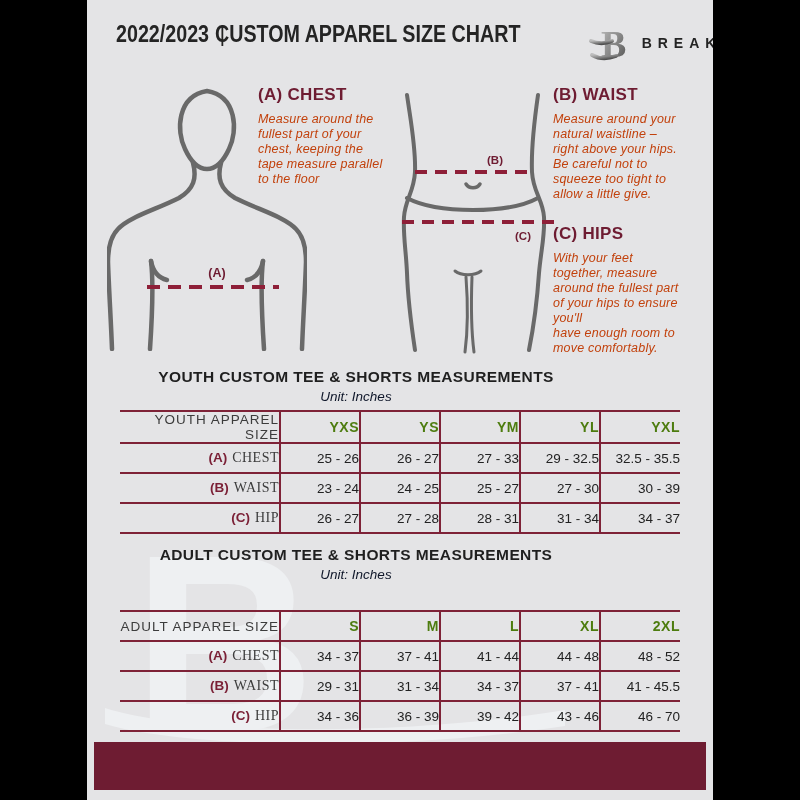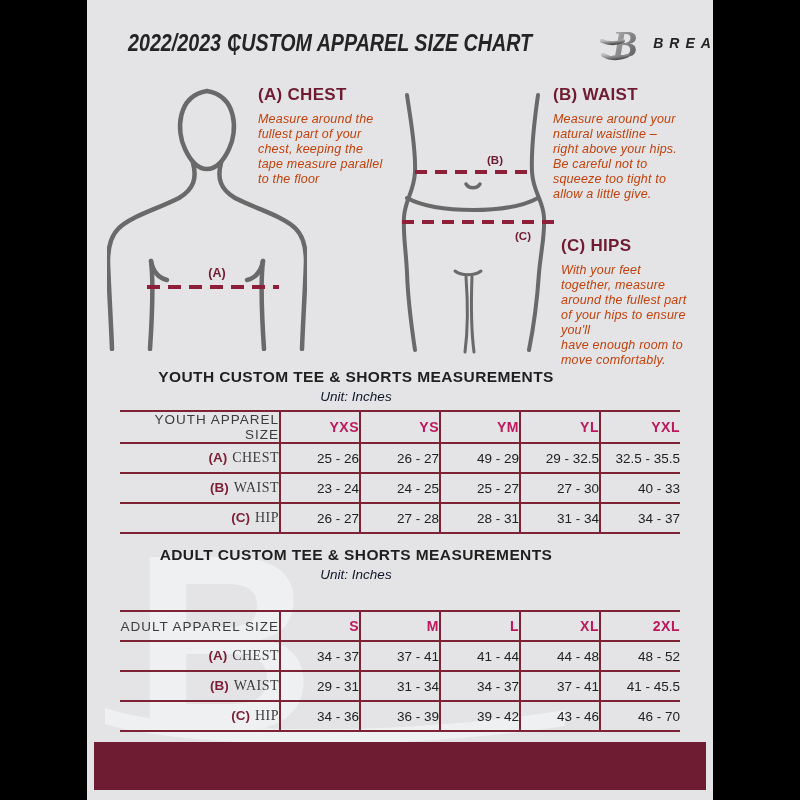--- a/index.html
+++ b/index.html
@@ -9,22 +9,22 @@
     font-family:"Liberation Sans", sans-serif;
     position:relative;
     overflow:hidden;
   }
   .page {
     position:absolute; left:87px; top:0; width:626px; height:800px;
     background:#e4e4e6; overflow:hidden;
   }
   
   .header {
-    position:absolute; left:41px; right:24px; top:20px; height:46px;
-    display:flex; align-items:center; justify-content:space-between; z-index:2;font-style:italic;
+    position:absolute; left:29px; right:24px; top:20px; height:46px;
+    display:flex; align-items:flex-start; justify-content:space-between; z-index:2;
   }
   .header-left { display:flex; align-items:center; gap:12px; }
   .hdr-txt {
     font-weight:bold; font-size:24px; color:#242424; letter-spacing:0px;
     display:inline-block; transform:scaleX(0.82); transform-origin:left center;
     white-space:nowrap;
   }
   .hdr-sep { font-weight:300; font-size:22px; color:#242424; transform:none; margin:0 -8px 0 -22px; }
   .hdr-title { margin-left:-14px; }
   .header-right { display:flex; align-items:center; gap:8px; }
@@ -50,21 +50,21 @@
     table-layout:fixed;
   }
   table.size-table td {
     border-top:2px solid #7e2237; border-bottom:2px solid #7e2237;
     height:30px; text-align:right; vertical-align:middle;
     font-size:13.5px; color:#222; padding:0;
   }
   table.size-table td + td { border-left:2px solid #7e2237; }
   td.label-col { width:160px; text-align:left; padding-left:14px; }
   tr.head td.label-col { font-size:13.5px; color:#3c3c3c; letter-spacing:1px; }
-  tr.head td.size-cell { font-weight:bold; font-size:14px; color:#be185d; letter-spacing:0.5px;padding-left:24px; }
+  tr.head td.size-cell { font-weight:bold; font-size:14px; color:#4d7c0f; letter-spacing:0.5px;padding-left:24px; }
   .row-prefix { font-weight:bold; color:#7a1f35; margin-right:5px; }
   .row-label { color:#3c3c3c; font-size:14px; letter-spacing:0.5px;font-family:Liberation Serif, serif; }
   
   .watermark {
     position:absolute; left:46px; top:518px; z-index:0;
     font-size:252px; font-weight:bold; color:#eef0f2; line-height:1; user-select:none;
   }
   .wm-swoosh { position:absolute; left:8px; top:700px; z-index:0; }
   .footer-bar {
     position:absolute; left:7px; top:742px; width:612px; height:48px;
@@ -144,21 +144,21 @@
   </div>
   <div class="guide-block" style="left:466px; top:85px; width:155px;">
     <div class="guide-heading">(B) WAIST</div>
     <div class="guide-text">Measure around your
 natural waistline –
 right above your hips.
 Be careful not to
 squeeze too tight to
 allow a little give.</div>
   </div>
-  <div class="guide-block" style="left:466px; top:236px; width:155px;margin-left:8px;">
+  <div class="guide-block" style="left:466px; top:224px; width:155px;">
     <div class="guide-heading">(C) HIPS</div>
     <div class="guide-text">With your feet
 together, measure
 around the fullest part
 of your hips to ensure
 you'll
 have enough room to
 move comfortably.</div>
   </div>
 
@@ -173,31 +173,31 @@
       <td class="size-cell">YXS</td>
       <td class="size-cell">YS</td>
       <td class="size-cell">YM</td>
       <td class="size-cell">YL</td>
       <td class="size-cell">YXL</td>
     </tr>
     <tr>
       <td class="label-col"><span class="row-prefix">(A)</span><span class="row-label">CHEST</span></td>
       <td>25 - 26</td>
       <td>26 - 27</td>
-      <td>49 - 29</td>
+      <td>27 - 33</td>
       <td>29 - 32.5</td>
       <td>32.5 - 35.5</td>
     </tr>
     <tr>
       <td class="label-col"><span class="row-prefix">(B)</span><span class="row-label">WAIST</span></td>
       <td>23 - 24</td>
       <td>24 - 25</td>
       <td>25 - 27</td>
       <td>27 - 30</td>
-      <td>40 - 33</td>
+      <td>30 - 39</td>
     </tr>
     <tr>
       <td class="label-col"><span class="row-prefix">(C)</span><span class="row-label">HIP</span></td>
       <td>26 - 27</td>
       <td>27 - 28</td>
       <td>28 - 31</td>
       <td>31 - 34</td>
       <td>34 - 37</td>
     </tr>
   </tbody>

